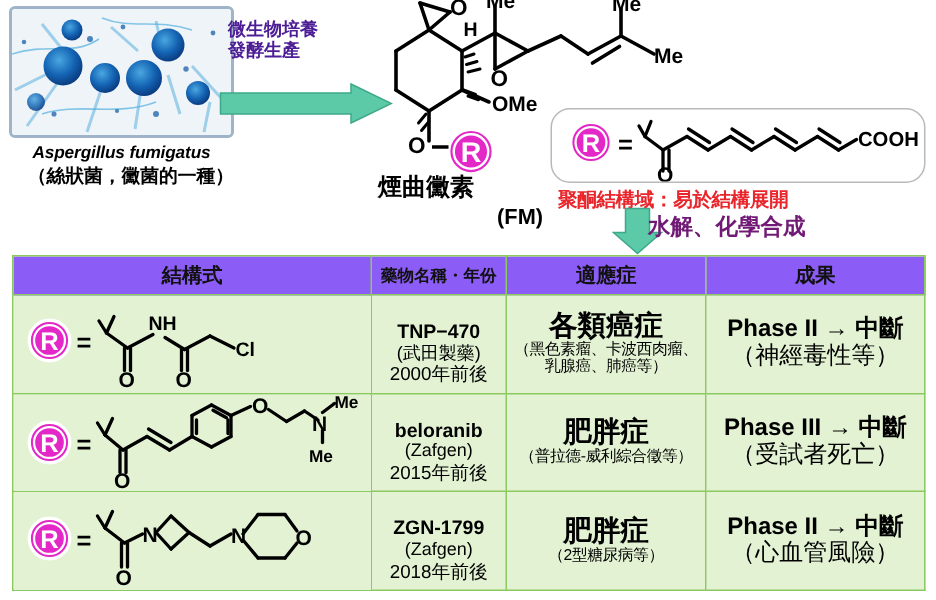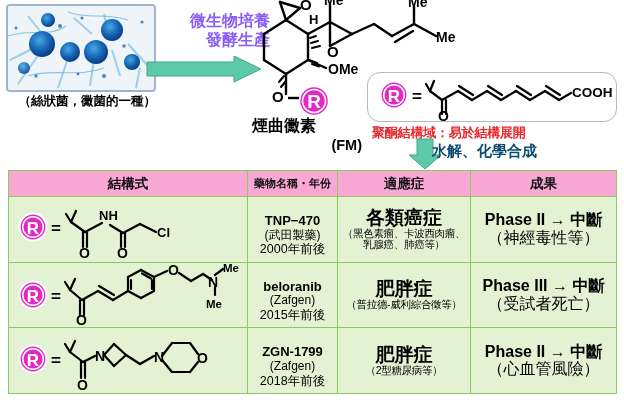--- a/index.html
+++ b/index.html
@@ -27,22 +27,22 @@
   .photo-cap-i {
     text-align:center; font-style:italic; font-weight:bold;
     font-size:11.5px; margin-top:4px; letter-spacing:-0.1px;
   }
   .photo-cap-c {
     text-align:right; font-weight:bold; font-size:12.5px; margin-top:1px;
   }
 
   .arrow-label {
     position:absolute; left:152px; top:12px; width:118px;
-    text-align:right; font-weight:bold; font-size:16px; line-height:1.18;
-    color:#8b5cf6;
+    text-align:left; font-weight:bold; font-size:12px; line-height:1.18;
+    color:#4c1d95;
   }
   .arrow-right { position:absolute; left:146px; top:55px; }
 
   .mol-core { position:absolute; left:246px; top:-2px; }
   .fm-name {
     position:absolute; left:252px; top:118px; width:110px; text-align:left;
     font-weight:bold; font-size:16px; line-height:1.05;
   }
   .fm-abbr {
     position:absolute; left:252px; top:137px; width:110px; text-align:right;
@@ -54,33 +54,33 @@
     border:1.6px solid #b9b9b9; border-radius:13px; background:#fff;
   }
   .rbox svg { position:absolute; left:0; top:0; }
 
   .poly-note {
     position:absolute; left:372px; top:124px; width:248px;
     font-weight:bold; font-size:13px; color:#e8262b; letter-spacing:-0.2px;
   }
   .hydro-note {
     position:absolute; left:432px; top:142px;
-    font-weight:bold; font-size:15px; color:#0c4a6e;
+    font-weight:bold; font-size:15px; color:#701a75;
   }
   .arrow-down { position:absolute; left:408px; top:138px; }
 
   
   .tbl {
     position:absolute; left:8px; top:170px; width:608px; height:224px;
     border-collapse:collapse; table-layout:fixed;
     border:1.5px solid #7cbf4e;
   }
   .tbl td, .tbl th { border:1.2px solid #8cc95f; padding:0; }
   .tbl th {
-    background:#f9a8d4; font-weight:bold; font-size:13.5px; height:26px;
+    background:#8b5cf6; font-weight:bold; font-size:13.5px; height:26px;
     color:#111;
     text-align:center;
   }
   .tbl th.small { font-size:11px; }
   .tbl td { background:#e3f2d3; vertical-align:middle; text-align:center; }
   .c1 { width:239px; }
   .c2 { width:90px; }
   .c3 { width:133px; }
   .c4 { width:146px; }
 
@@ -142,20 +142,21 @@
             <circle cx="74" cy="12" r="1.6"></circle>
           <circle cx="116" cy="40" r="1.8"></circle>
             <circle cx="28" cy="70" r="1.7"></circle>
           <circle cx="96" cy="70" r="2"></circle>
             <circle cx="8" cy="22" r="1.5"></circle>
           <circle cx="134" cy="16" r="1.6"></circle>
             <circle cx="70" cy="68" r="1.4"></circle>
         </g>
       </svg>
     </div>
+    <div class="photo-cap-i">Aspergillus fumigatus</div>
     <div class="photo-cap-c">（絲狀菌，黴菌的一種）</div>
   </div>
 
   <div class="arrow-label">
     <div>微生物培養</div>
     <div>發酵生產</div>
   </div>
   <div class="arrow-right">
     <svg width="116" height="28" viewBox="0 0 116 28">
       <path d="M1 7 L88 7 L88 1 L115 14 L88 27 L88 21 L1 21 Z" fill="#5cc9a7" stroke="#3ea98a" stroke-width="1"></path>

